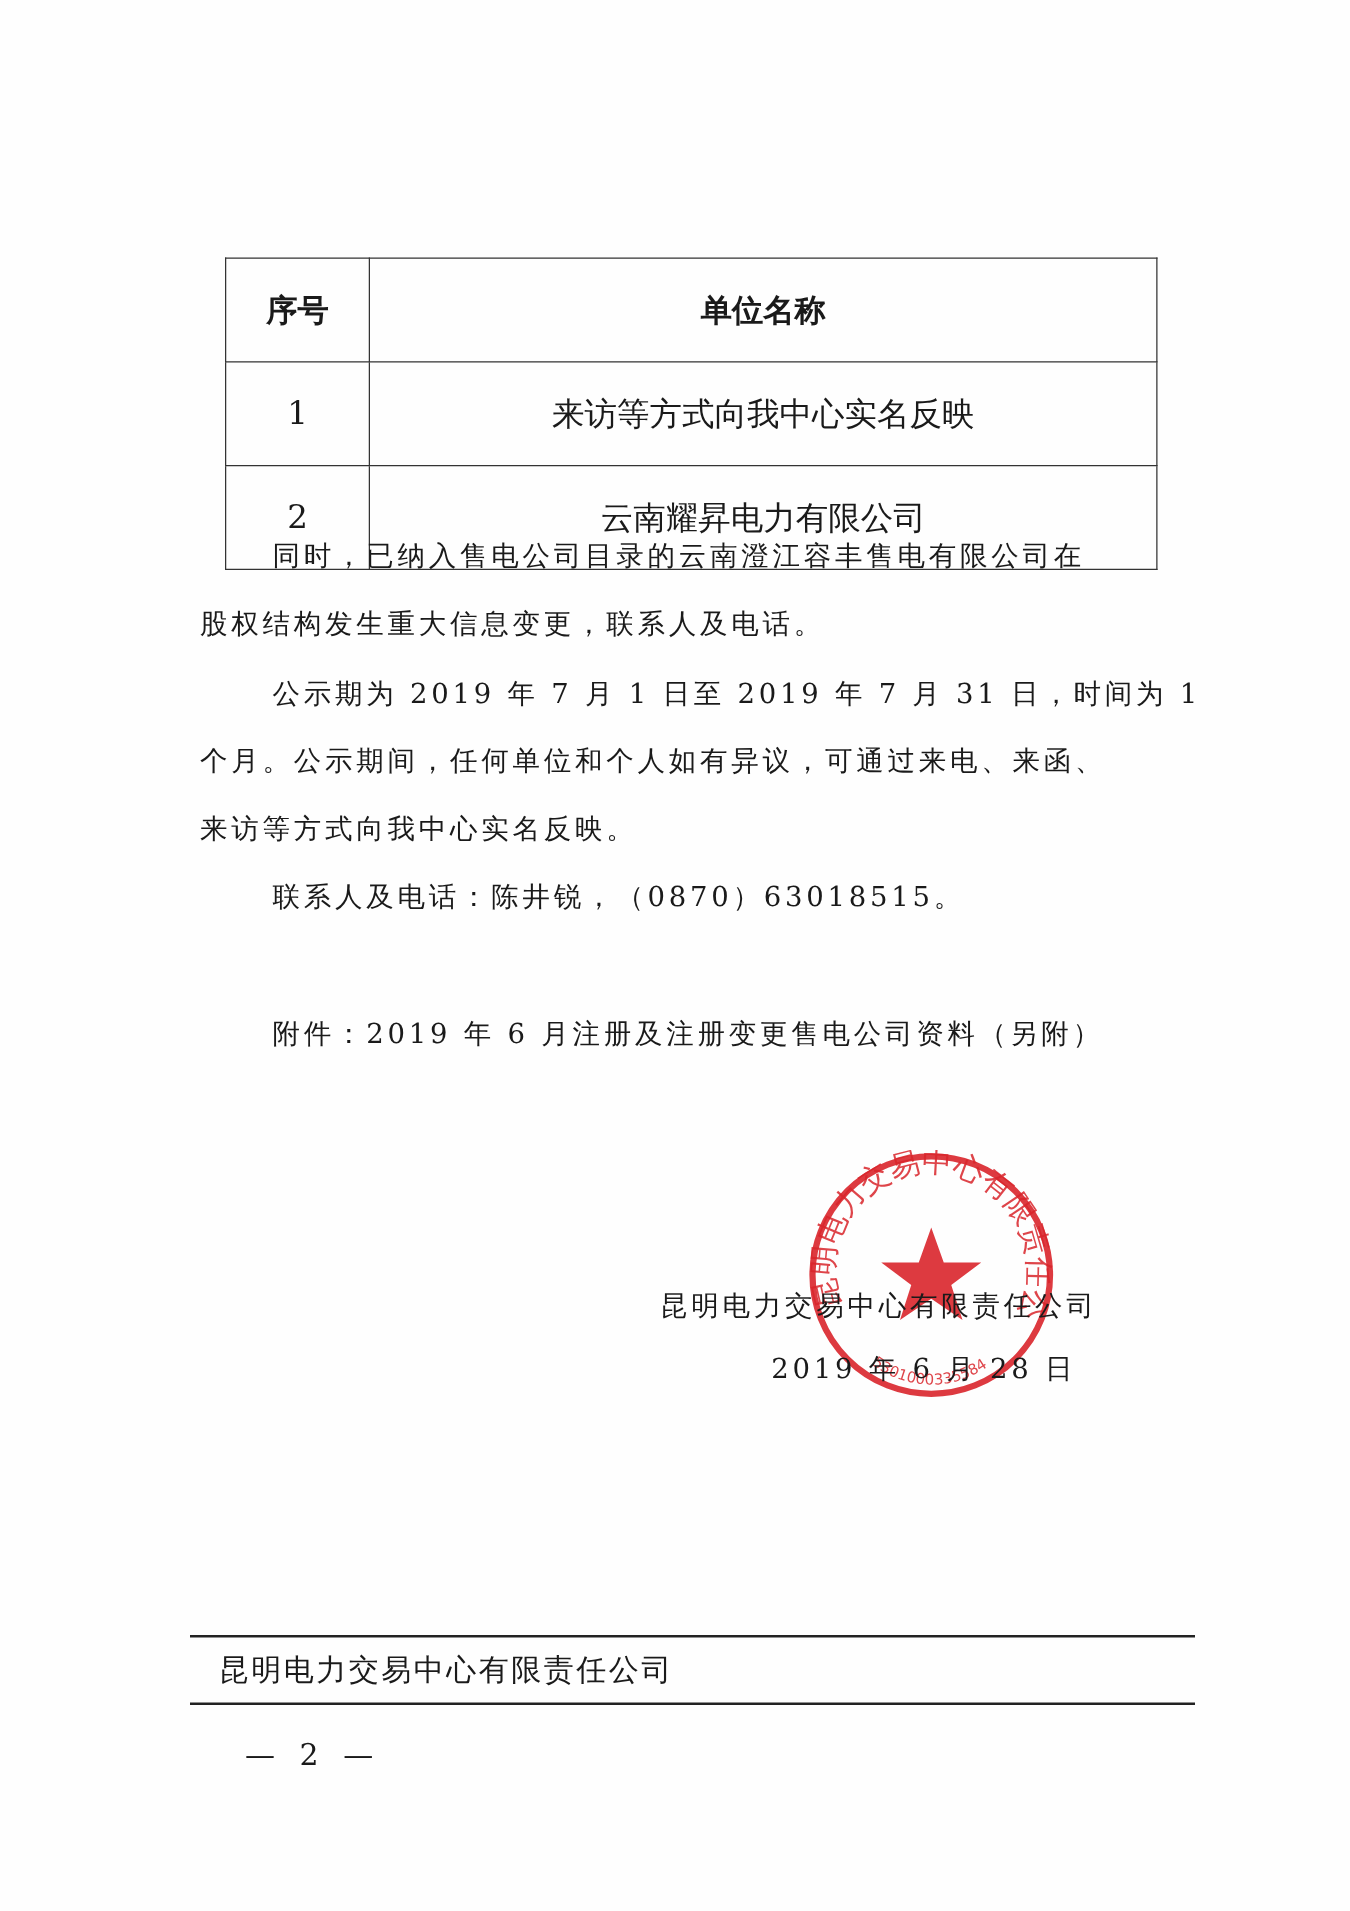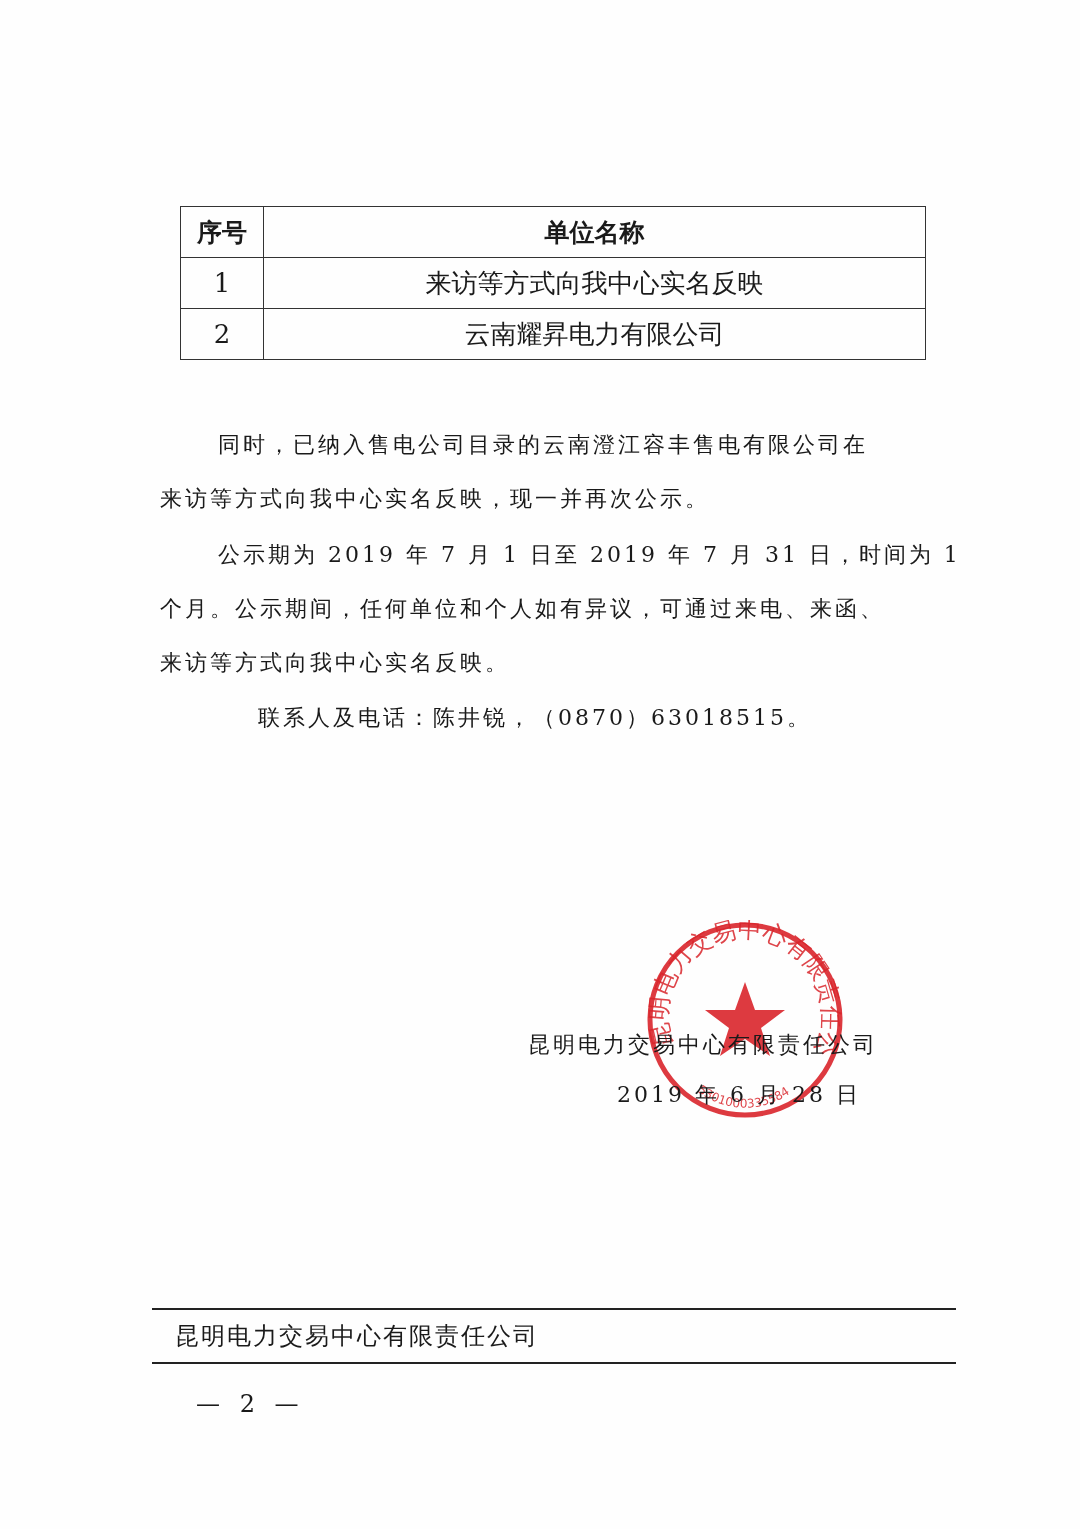--- a/index.html
+++ b/index.html
@@ -1,20 +1,20 @@
 <!DOCTYPE html>
 <html><head>
 <meta charset="utf-8">
 <style>
   html, body { margin:0; padding:0; background:#ffffff; }
   body { width:1080px; height:1529px; position:relative; overflow:hidden;
          font-family:"DejaVu Serif","Liberation Serif",serif; color:#1a1a1a; }
   .page { position:absolute; left:0; top:0; width:1080px; height:1529px; background:#fefefe; }
   table.units { position:absolute; left:180px; top:206px; width:746px; border-collapse:collapse; }
-  table.units td, table.units th { border:1.5px solid #333; height:50px; padding:0; text-align:center; font-size:26px; font-weight:normal; }
+  table.units td, table.units th { border:1.5px solid #333; height:50px; padding:16px; text-align:center; font-size:26px; font-weight:normal; }
   table.units th { font-family:"DejaVu Sans","Liberation Sans",sans-serif; font-weight:bold; font-size:25px; }
   table.units .col-no { width:82px; }
   .line { position:absolute; font-size:22px; letter-spacing:3px; white-space:nowrap; }
   .seal { position:absolute; left:645px; top:920px; width:200px; height:200px; }
   .rule { position:absolute; left:152px; width:804px; border-top:2px solid #222; }
   .footer-left { position:absolute; left:175px; top:1320px; font-size:24px; letter-spacing:2px; }
   .footer-right { position:absolute; left:694px; top:1320px; font-size:24px; letter-spacing:2px; }
   .pageno { position:absolute; left:196px; top:1390px; font-size:24px; letter-spacing:6px; }
 </style>
 </head>
@@ -33,28 +33,29 @@
       <td>来访等方式向我中心实名反映</td>
     </tr>
     <tr>
       <td>2</td>
       <td>云南耀昇电力有限公司</td>
     </tr>
   </tbody>
     </table>
 
   <div class="line" style="left:218px; top:430px;">同时，已纳入售电公司目录的云南澄江容丰售电有限公司在</div>
-  <div class="line" style="left:160px; top:484px;">来访等方式向我中心实名反映，现一并再次公示。</div>
+  <div class="line" style="left:160px; top:484px;">股权结构发生重大信息变更，联系人及电话。</div>
 
   <div class="line" style="left:218px; top:540px;">公示期为 2019 年 7 月 1 日至 2019 年 7 月 31 日，时间为 1</div>
   <div class="line" style="left:160px; top:648px;">来访等方式向我中心实名反映。</div>
   <div class="line" style="left:160px; top:594px;">个月。公示期间，任何单位和个人如有异议，可通过来电、来函、</div>
 
-  <div class="line" style="left:218px; top:703px;margin-left:40px;">联系人及电话：陈井锐，（0870）63018515。</div>
+  <div class="line" style="left:218px; top:703px;">联系人及电话：陈井锐，（0870）63018515。</div>
 
+  <div class="line" style="left:218px; top:812px;">附件：2019 年 6 月注册及注册变更售电公司资料（另附）</div>
 
   <svg class="seal" viewBox="0 0 200 200">
     <circle cx="100" cy="100" r="95" fill="none" stroke="#d9252b" stroke-width="5" opacity="0.9"></circle>
     <polygon points="100,62 110,90 140,90 116,108 125,136 100,119 75,136 84,108 60,90 90,90" fill="#d9252b" opacity="0.9"></polygon>
     <defs>
       <path id="sealArc" d="M 30,130 A 78,78 0 1,1 170,130"></path>
       <path id="sealArcBottom" d="M 45,165 A 78,78 0 0,0 155,165"></path>
     </defs>
     <text font-size="24" fill="#d9252b" opacity="0.85" font-family="'DejaVu Sans', sans-serif">
       <textPath href="#sealArc" startOffset="2%">昆明电力交易中心有限责任公司</textPath>

